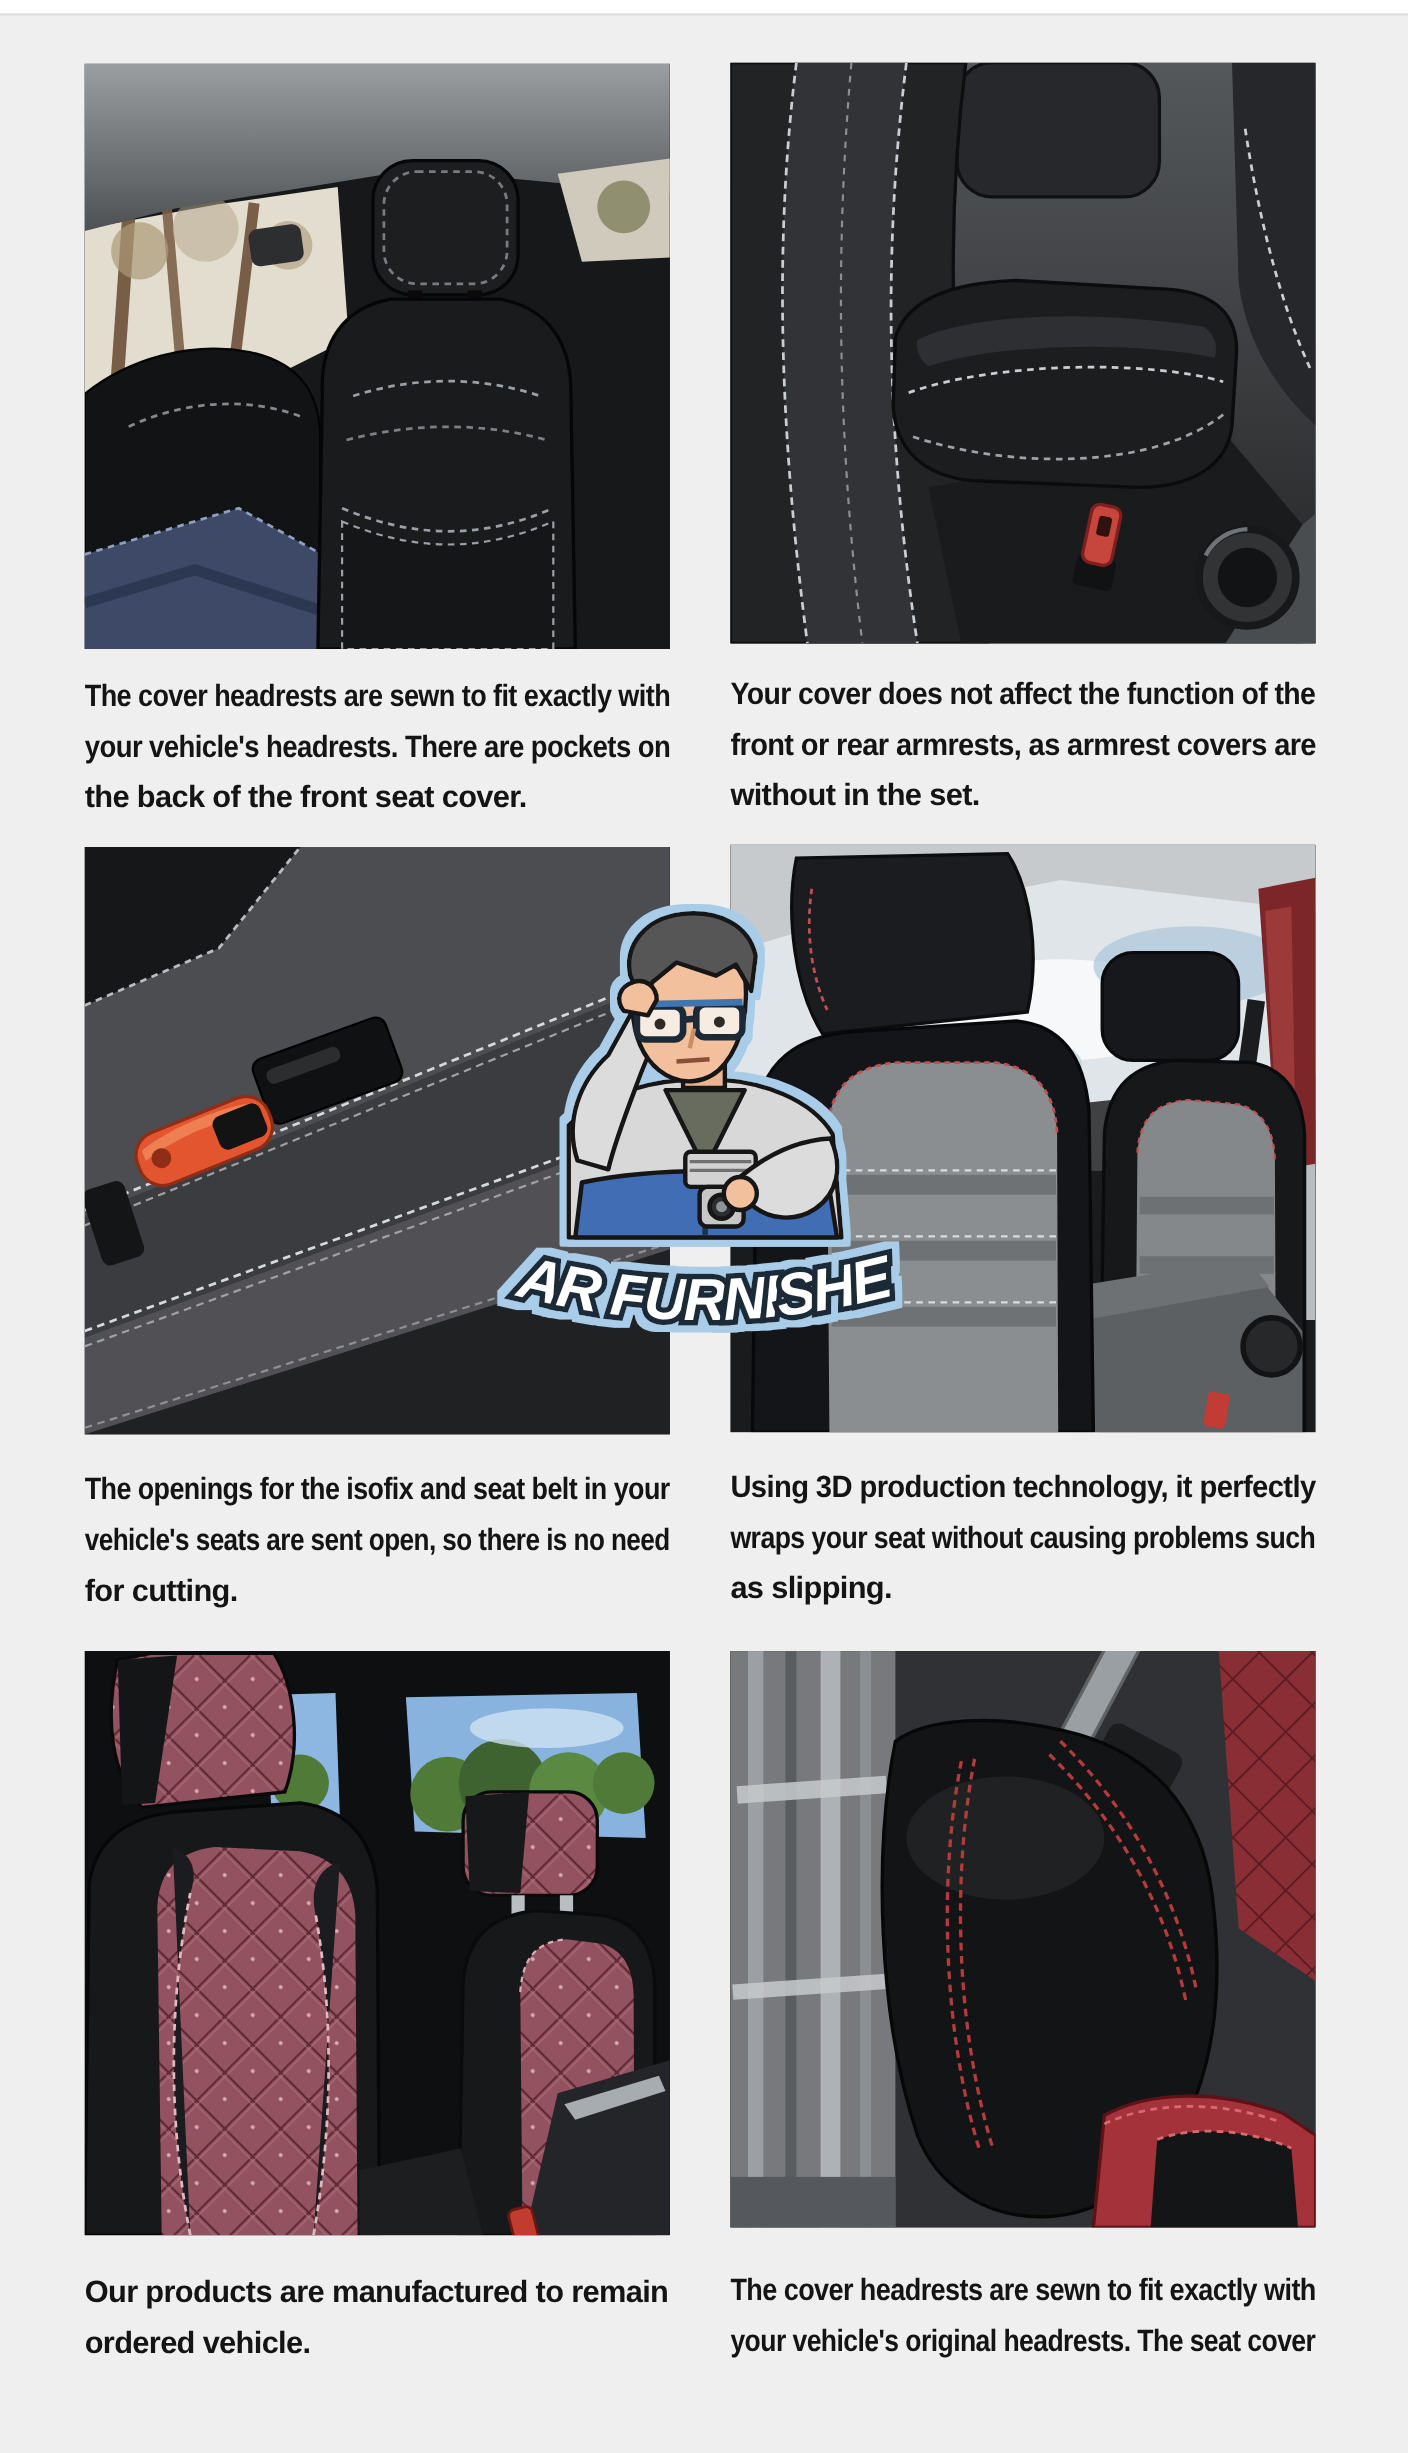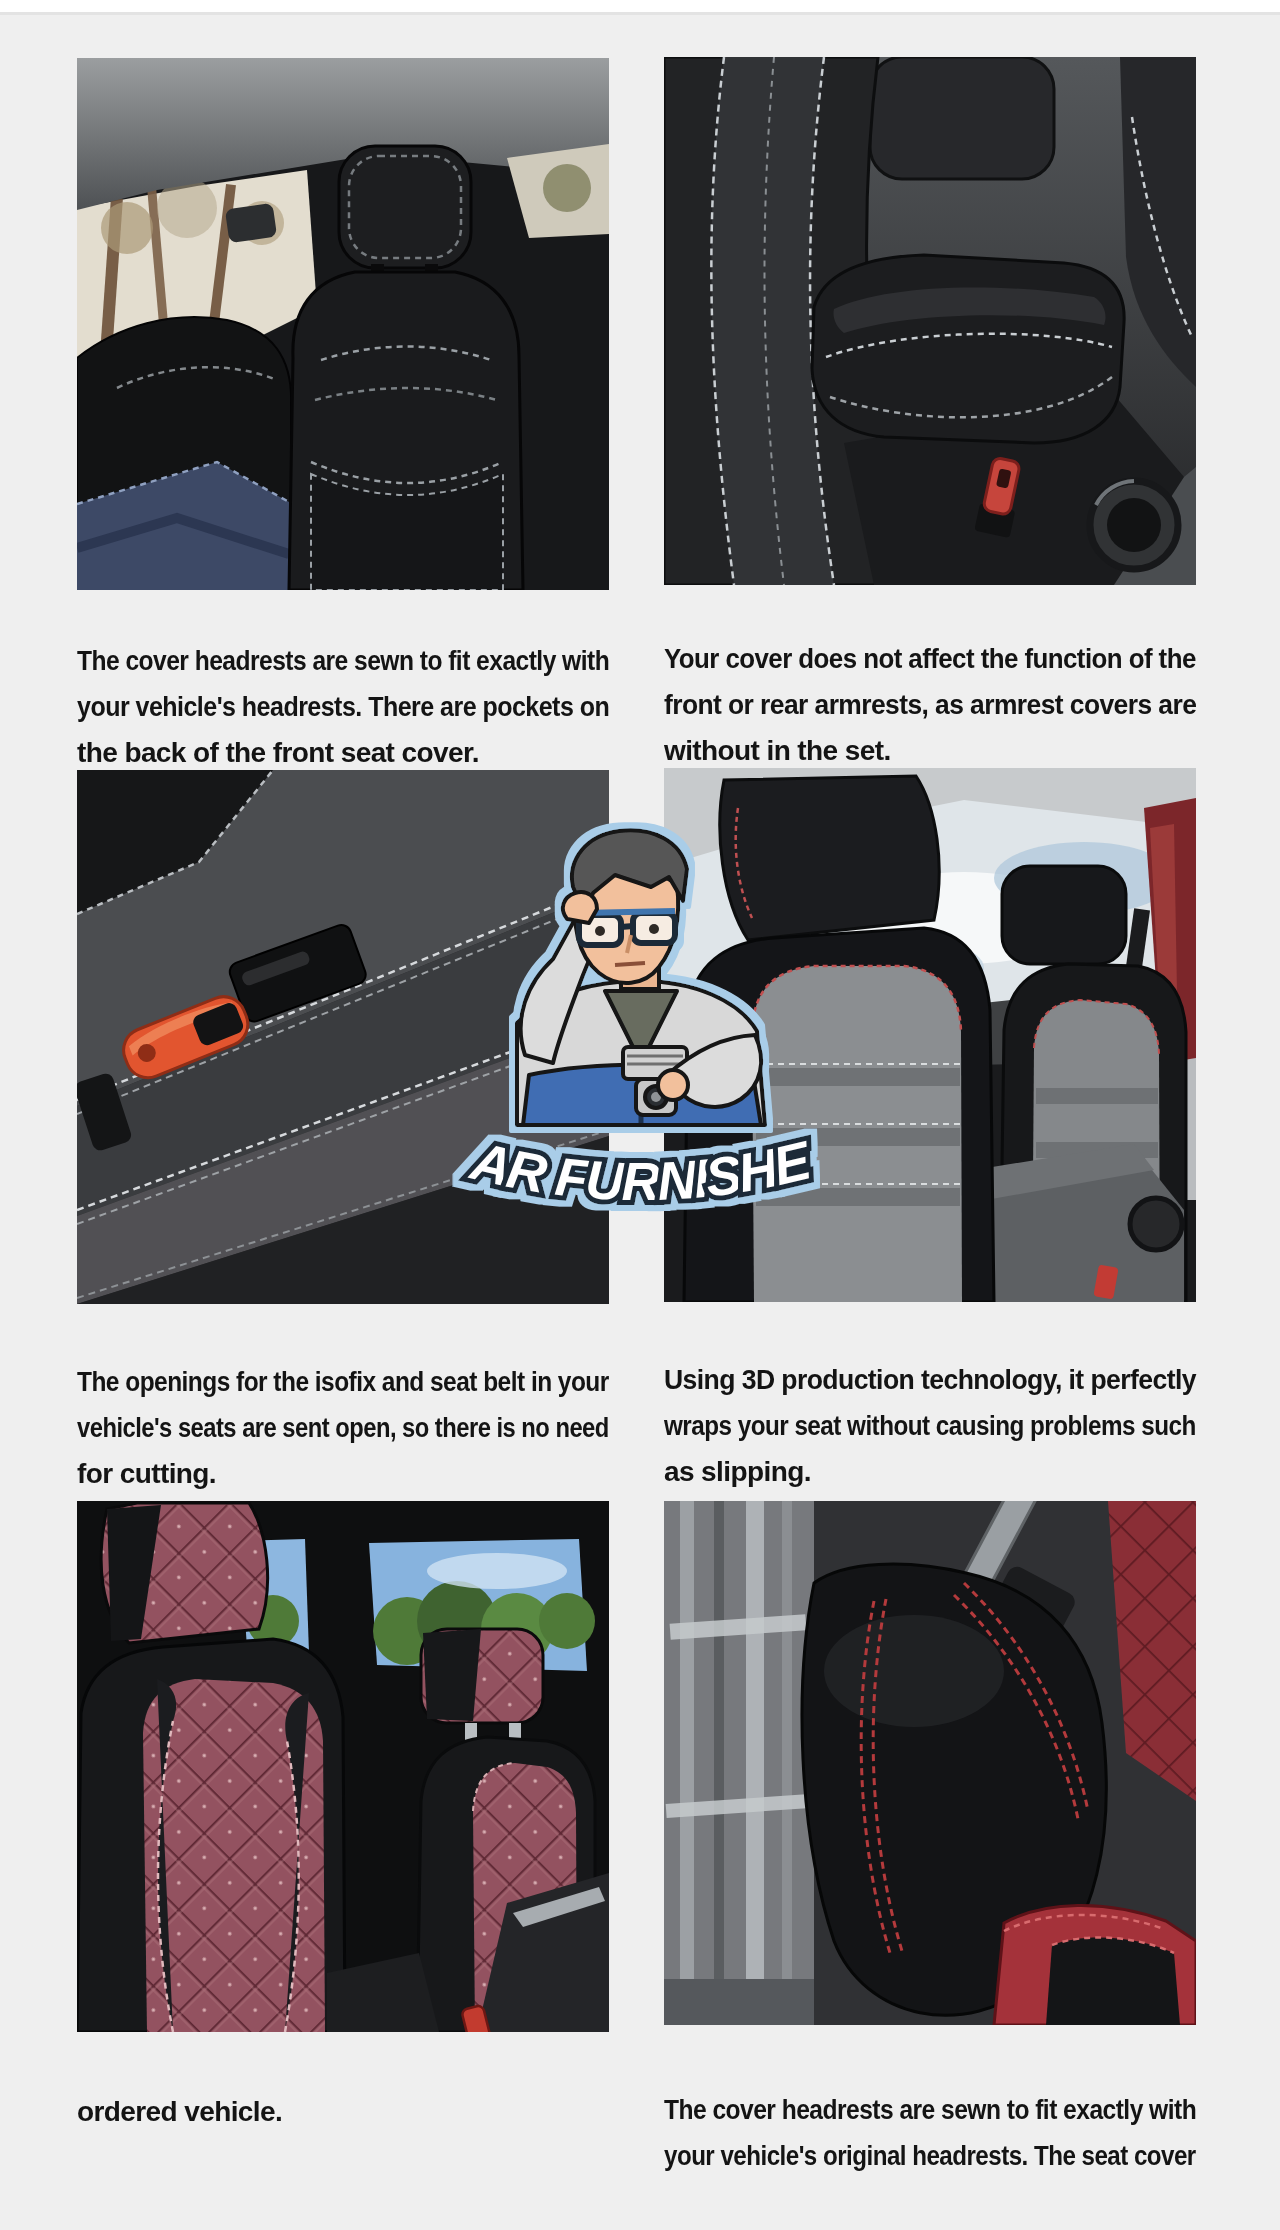--- a/index.html
+++ b/index.html
@@ -4,21 +4,21 @@
 <style>
   html,body{margin:0;padding:0;}
   body{
     width:1280px;height:2230px;position:relative;overflow:hidden;
     background:#efefef;
     font-family:"Liberation Sans",sans-serif;
   }
   .top-strip{position:absolute;left:0;top:0;width:1280px;height:12px;background:#ffffff;border-bottom:3px solid #e3e3e3;}
   .photo{position:absolute;overflow:hidden;background:#1a1b1d;}
   .photo svg{display:block;width:100%;height:100%;}
-  .caption{position:absolute;width:560px;color:#141414;font-weight:bold;font-size:28px;line-height:46px;letter-spacing:-0.6px;margin-top:28px;}
+  .caption{position:absolute;width:560px;color:#141414;font-weight:bold;font-size:28px;line-height:46px;letter-spacing:-0.6px;}
   .cap-line{display:block;width:max-content;white-space:nowrap;transform-origin:left center;}
   .logo{position:absolute;left:455px;top:822px;width:370px;height:420px;}
   .logo svg{display:block;width:100%;height:100%;overflow:visible;}
 </style>
 </head>
 <body>
 
 <div class="top-strip"></div>
 
 <div class="photo" style="left:77px;top:58px;width:532px;height:532px;">
@@ -291,20 +291,21 @@
     <g>
       <path d="M330,524 L340,422 C380,400 442,398 502,420 L532,440 L532,524 Z" fill="#a4323a" stroke="#5e1218" stroke-width="3"></path>
       <path d="M340,430 C380,410 444,408 500,428" fill="none" stroke="#d86b6e" stroke-width="2.5" stroke-dasharray="6 5"></path>
       <path d="M382,524 L388,444 C420,432 470,434 510,452 L516,524 Z" fill="#141517"></path>
       <path d="M388,444 C420,432 470,434 510,452" fill="none" stroke="#d86b6e" stroke-width="2.5" stroke-dasharray="6 5"></path>
     </g>
   </svg>
 </div>
 
 <div class="caption" style="left:77px;top:2061px;">
+  <span class="cap-line">Our products are manufactured to remain</span>
   <span class="cap-line">ordered vehicle.</span>
 </div>
 
 <div class="caption" style="left:664px;top:2059px;">
   <span class="cap-line" style="transform: scaleX(0.878);">The cover headrests are sewn to fit exactly with</span>
   <span class="cap-line" style="transform: scaleX(0.862);">your vehicle's original headrests. The seat cover</span>
 </div>
 
 <div class="logo">
   <svg viewBox="0 0 370 418">

